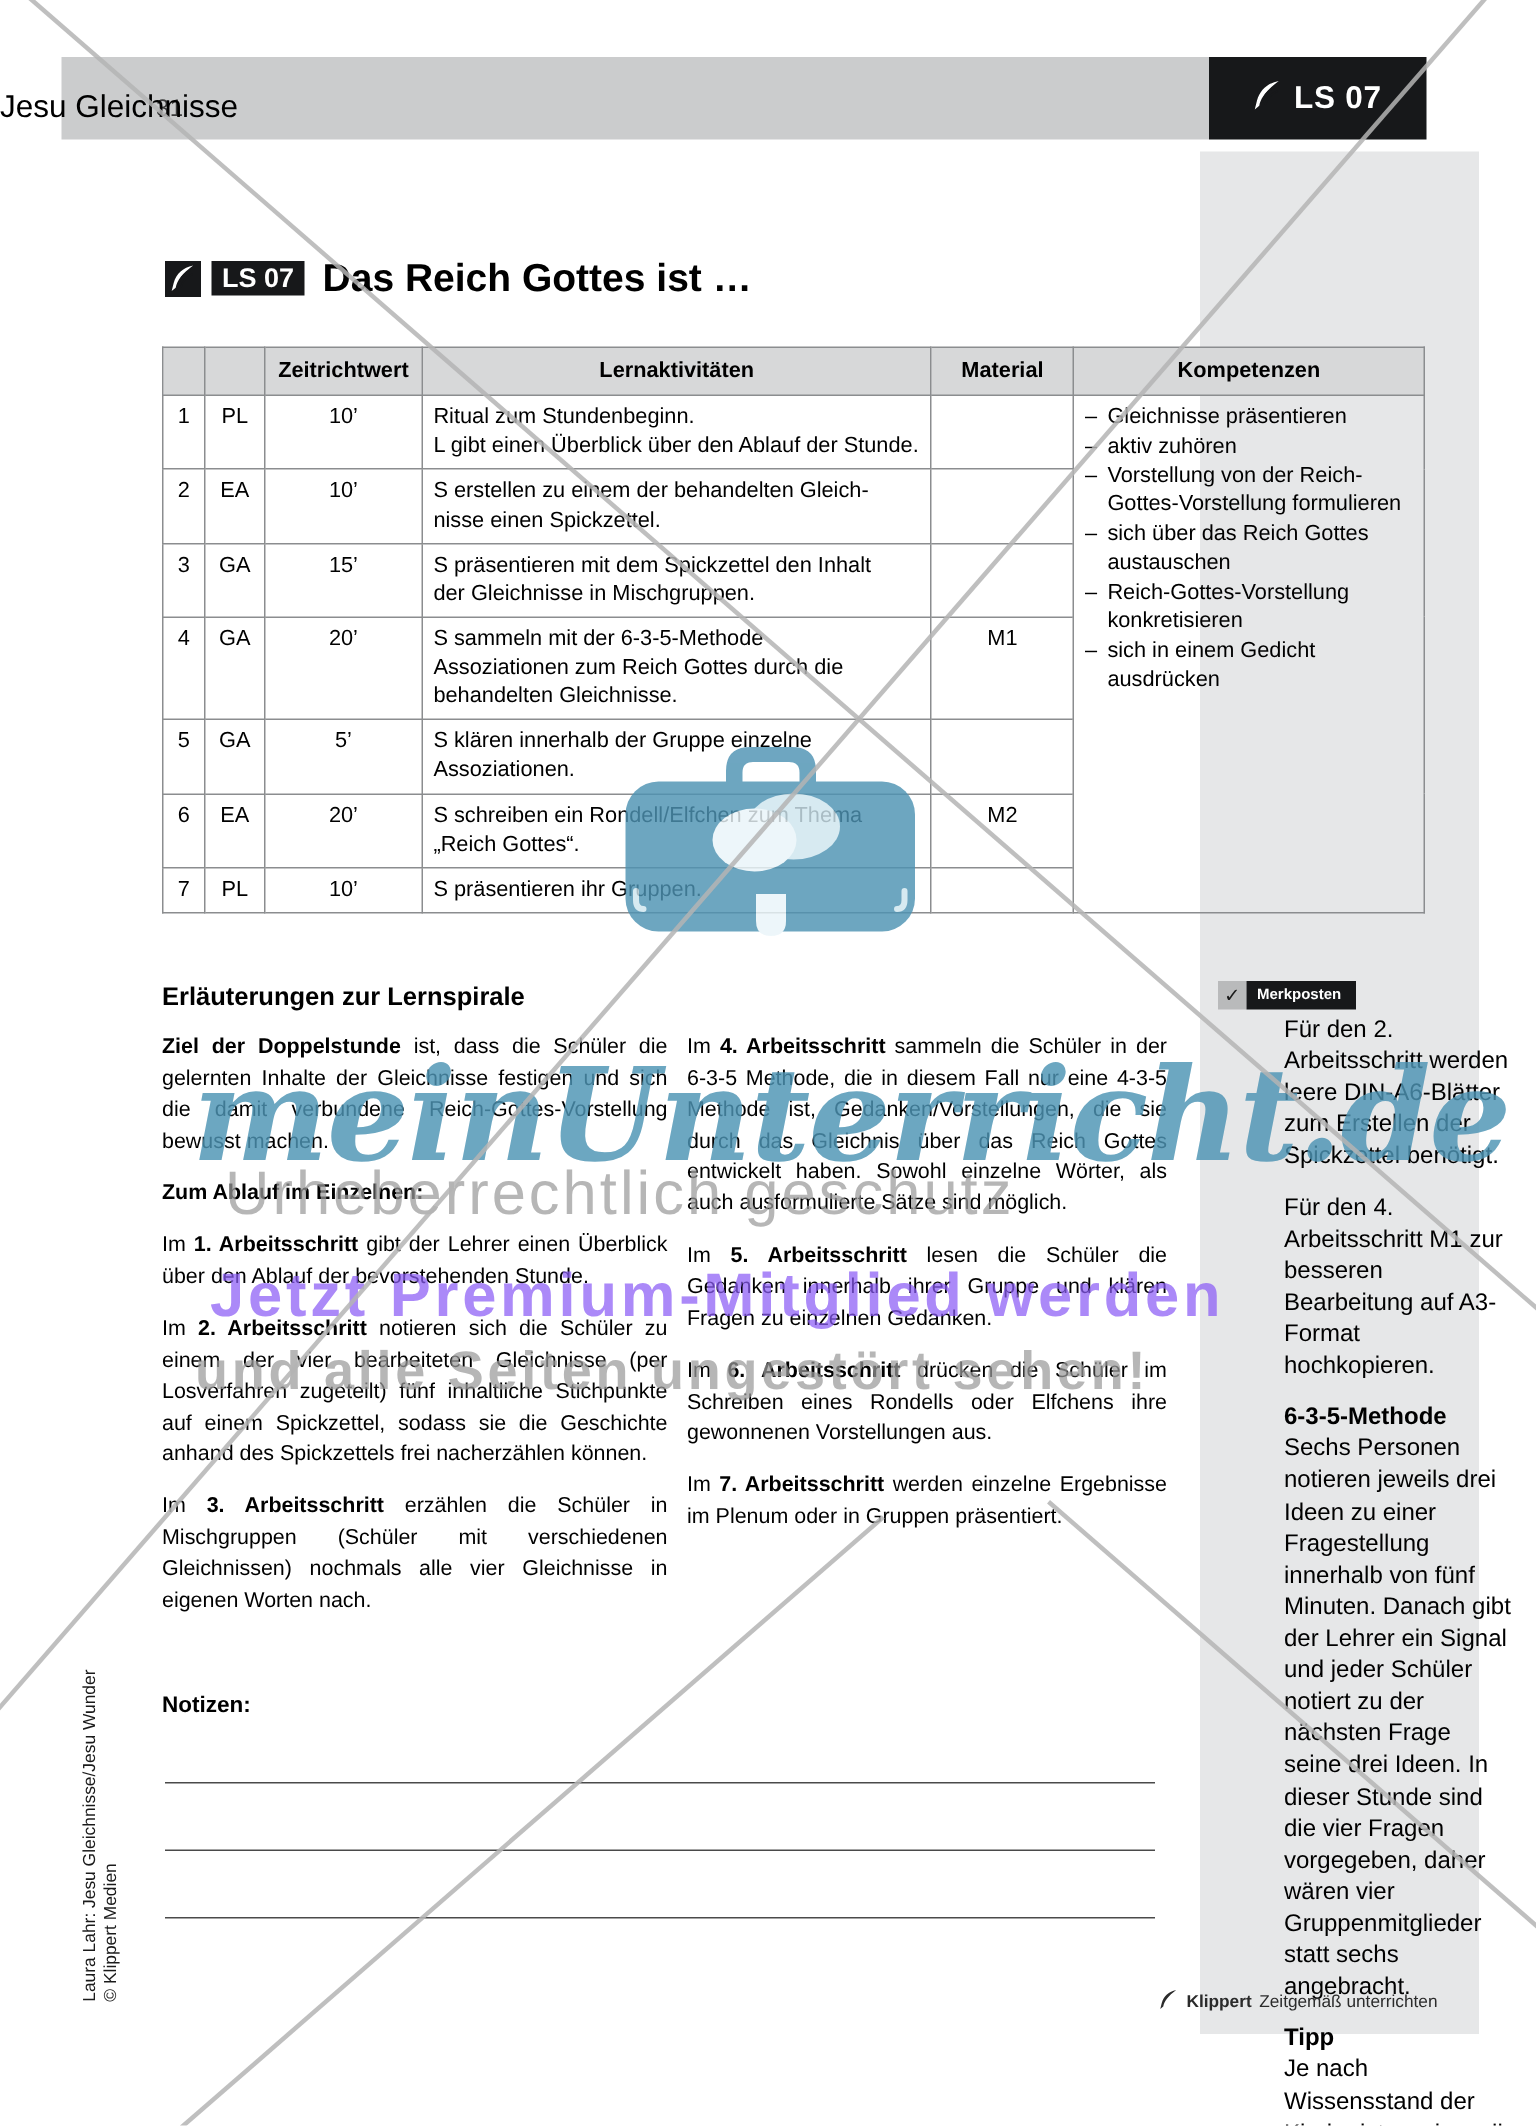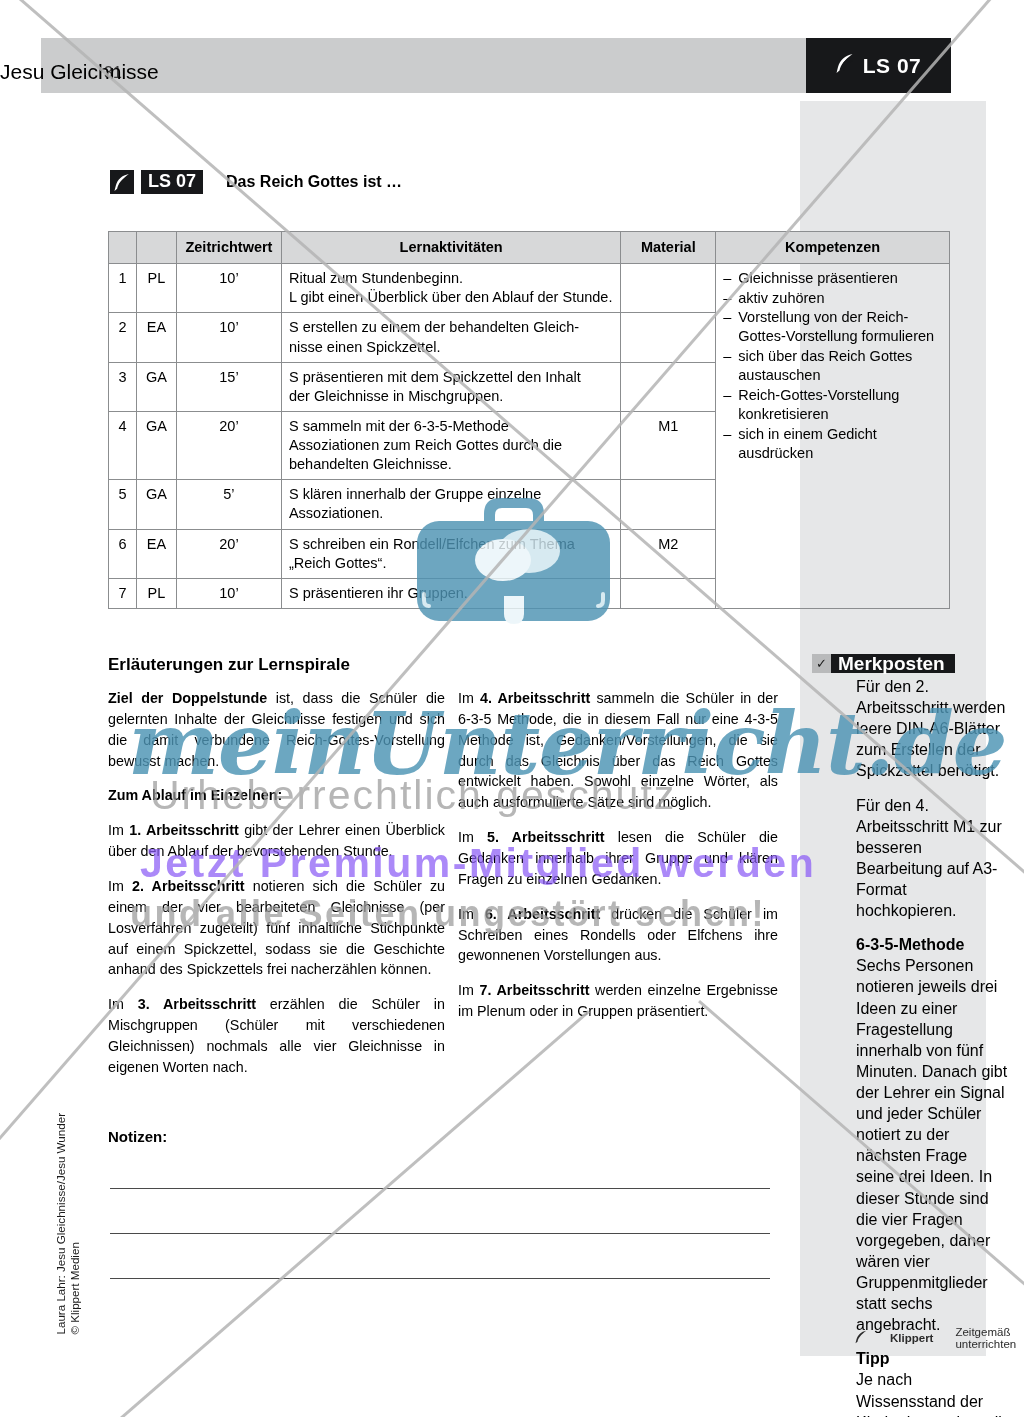--- a/index.html
+++ b/index.html
@@ -50,21 +50,21 @@
     display:flex; align-items:center; gap:7px;
   }
   .ls-badge-icon {
     width:24px; height:24px; background:#17181a;
     display:flex; align-items:center; justify-content:center;
   }
   .ls-badge-text {
     background:#17181a; color:#fff; font-size:18px; font-weight:bold;
     padding:2px 7px 3px 7px; line-height:1.05;
   }
-  .ls-heading { font-size:16px; font-weight:bold; margin-left:16px; }
+  .ls-heading { font-size:26px; font-weight:bold; margin-left:5px; }
 
   
   table.plan {
     position:absolute; left:108px; top:231px; width:842px;
     border-collapse:collapse;
     font-size:14.5px;
   }
   table.plan td, table.plan th {
     border:1px solid #8b8d8f;
     padding:5px 7px;
@@ -108,21 +108,21 @@
   
   .merk-head {
     position:absolute; left:812px; top:654px;
     display:flex; align-items:stretch; height:19px;
   }
   .merk-check {
     width:19px; background:#b9babb; color:#1a1a1a;
     font-size:13px; display:flex; align-items:center; justify-content:center;
   }
   .merk-label {
-    background:#17181a; color:#fff; font-size:19px; font-weight:bold;
+    background:#17181a; color:#fff; font-size:10px; font-weight:bold;
     padding:0 10px 0 7px; display:flex; align-items:center;
   }
   .sidebar-body {
     position:absolute; left:856px; top:676px; width:152px;
     font-size:16px; line-height:1.32;
   }
   .sidebar-body p { margin:0 0 13px 0; }
   .sidebar-body p:last-child { margin-bottom:0; }
 
   
@@ -141,22 +141,22 @@
     width:230px;
     transform:rotate(-90deg);
     transform-origin:center center;
     font-size:11.6px; color:#1a1a1a; white-space:nowrap;
     line-height:1.25;
   }
   .credit span { display:block; }
 
   
   .footer-logo {
-    position:absolute; left:855px; top:1326px;
-    display:flex; align-items:center; gap:22px;
+    position:absolute; left:773px; top:1326px;
+    display:flex; align-items:center; gap:5px;
     font-size:11.5px; color:#2b2b2b;
   }
   .footer-logo .brand { font-weight:bold; }
 
   
   .briefcase { position:absolute; left:411px; top:488px; width:205px; height:148px; }
 
   
   .wm { position:absolute; pointer-events:none; white-space:nowrap; }
   .wm-script {

